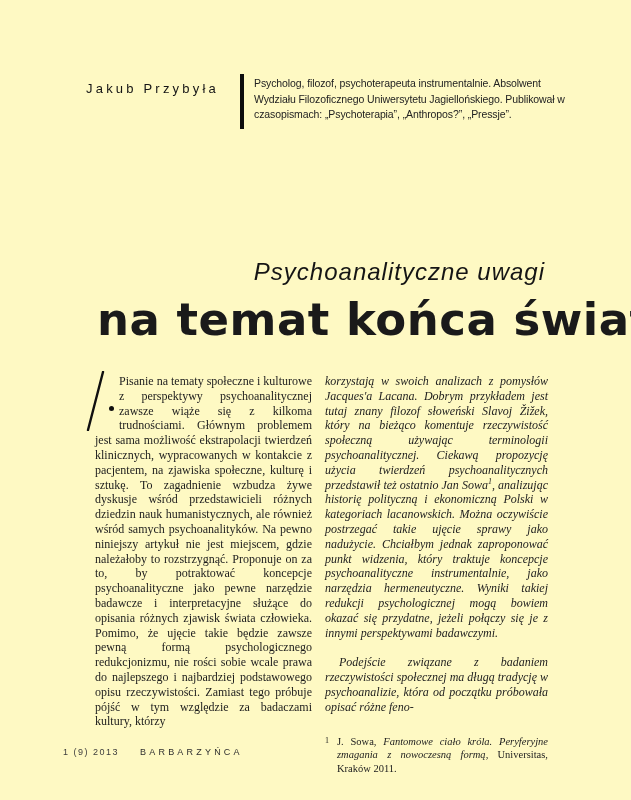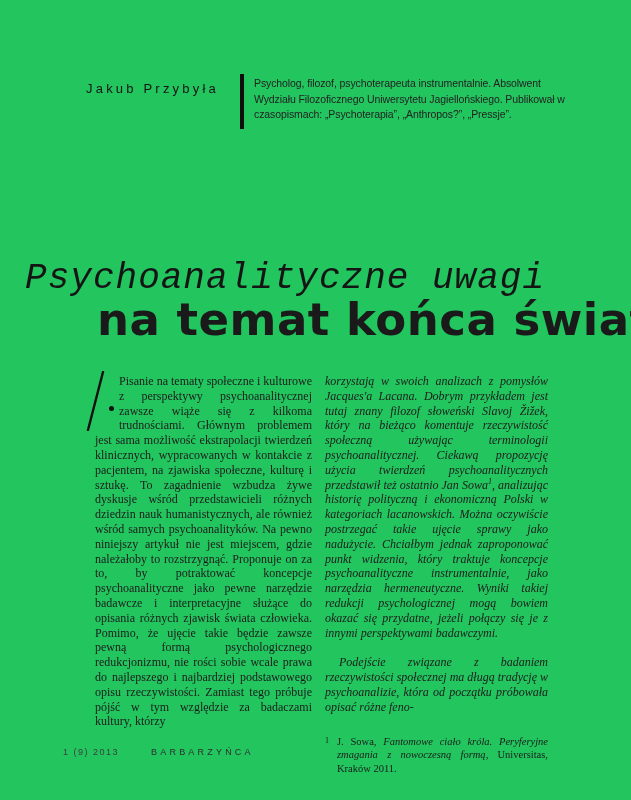--- a/index.html
+++ b/index.html
@@ -1,41 +1,41 @@
 <!DOCTYPE html>
 <html lang="pl"><head>
 <meta charset="utf-8">
 <style>
   html, body { margin:0; padding:0; }
   body {
     width:631px; height:800px; background:#ffffff;
     font-family:"Liberation Serif", serif; color:#1c1c1c;
   }
-  .page { position:relative; width:631px; height:800px; background:#22c55e; overflow:hidden; }
+  .page { position:relative; width:631px; height:800px; background:#fef9c3; overflow:hidden; }
 
   
   .author-name {
     position:absolute; top:81px; left:86px;
     font-family:"Liberation Sans", sans-serif;
     font-size:13px; letter-spacing:3.2px; color:#141414; white-space:nowrap;
   }
   .author-divider {
     position:absolute; top:74px; left:240px; width:4px; height:55px; background:#0d0d0d;
   }
   .author-bio {
     position:absolute; top:76px; left:254px; width:330px;
     font-family:"Liberation Sans", sans-serif;
     font-size:10.5px; line-height:15.5px; letter-spacing:-0.1px; color:#222;
   }
 
   
   .kicker {
     position:absolute; top:258px; right:86px;
-    font-family:Liberation Mono, monospace; font-style:italic;
-    font-size:36px; color:#151515; letter-spacing:1px; white-space:nowrap;
+    font-family:Liberation Sans, sans-serif; font-style:italic;
+    font-size:24px; color:#151515; letter-spacing:1px; white-space:nowrap;
   }
   .main-title {
     position:absolute; top:293px; left:97px; margin:0;
     font-family:"DejaVu Sans", "Liberation Sans", sans-serif;
     font-weight:700; font-size:45px; color:#1a1a1a; letter-spacing:0.5px; white-space:nowrap;
   }
 
   
   .col {
     font-size:12px; line-height:14.8px; text-align:justify; color:#1c1c1c;
@@ -61,24 +61,24 @@
     font-size:10.5px; line-height:13.5px; text-align:justify;
   }
   .footnote .fn-marker {
     position:absolute; left:0; top:-1px; font-size:8px;
   }
 
   
   .page-footer {
     position:absolute; left:63px; top:747px;
     font-family:"Liberation Sans", sans-serif;
-    font-size:9px; color:#3d3d3d; display:flex; align-items:baseline; gap:32px;
+    font-size:9px; color:#3d3d3d; display:flex; align-items:baseline; gap:13px;
   }
   .footer-issue { letter-spacing:1.5px; white-space:nowrap; }
-  .footer-magazine { letter-spacing:3.2px; white-space:nowrap; color:#2e2e2e; }
+  .footer-magazine { letter-spacing:3.2px; white-space:nowrap; color:#2e2e2e;margin-left:8px; }
 </style>
 </head>
 <body>
 
 <div class="page">
 
   <div class="author-name">Jakub Przybyła</div>
   <div class="author-divider"></div>
   <div class="author-bio">Psycholog, filozof, psychoterapeuta instrumentalnie. Absolwent Wydziału Filozoficznego Uniwersytetu Jagiellońskiego. Publikował w czasopismach: „Psychoterapia”, „Anthropos?”, „Pressje”.</div>
 

